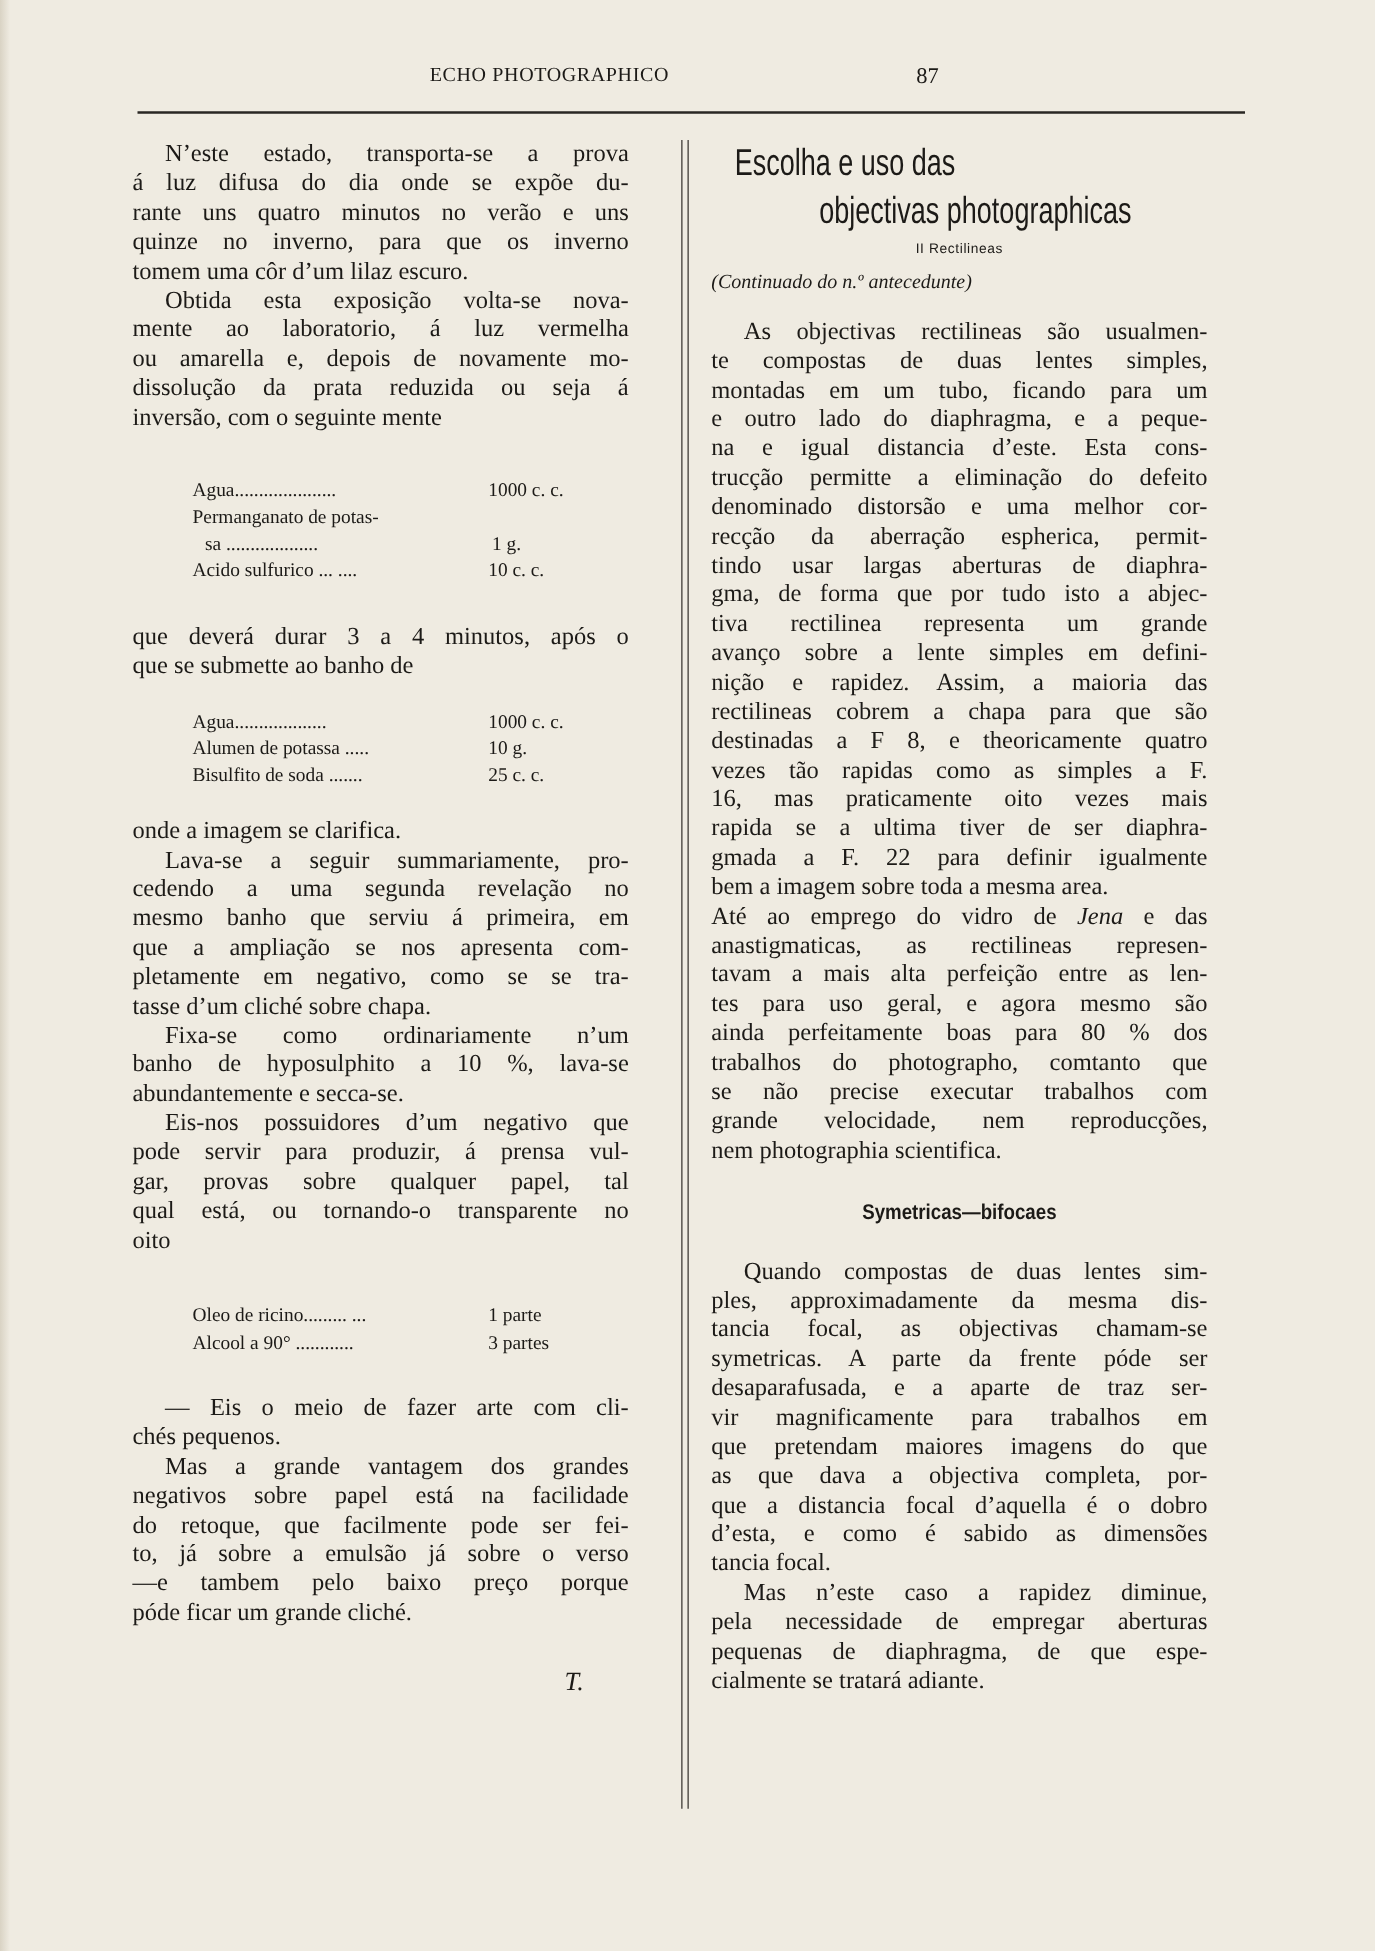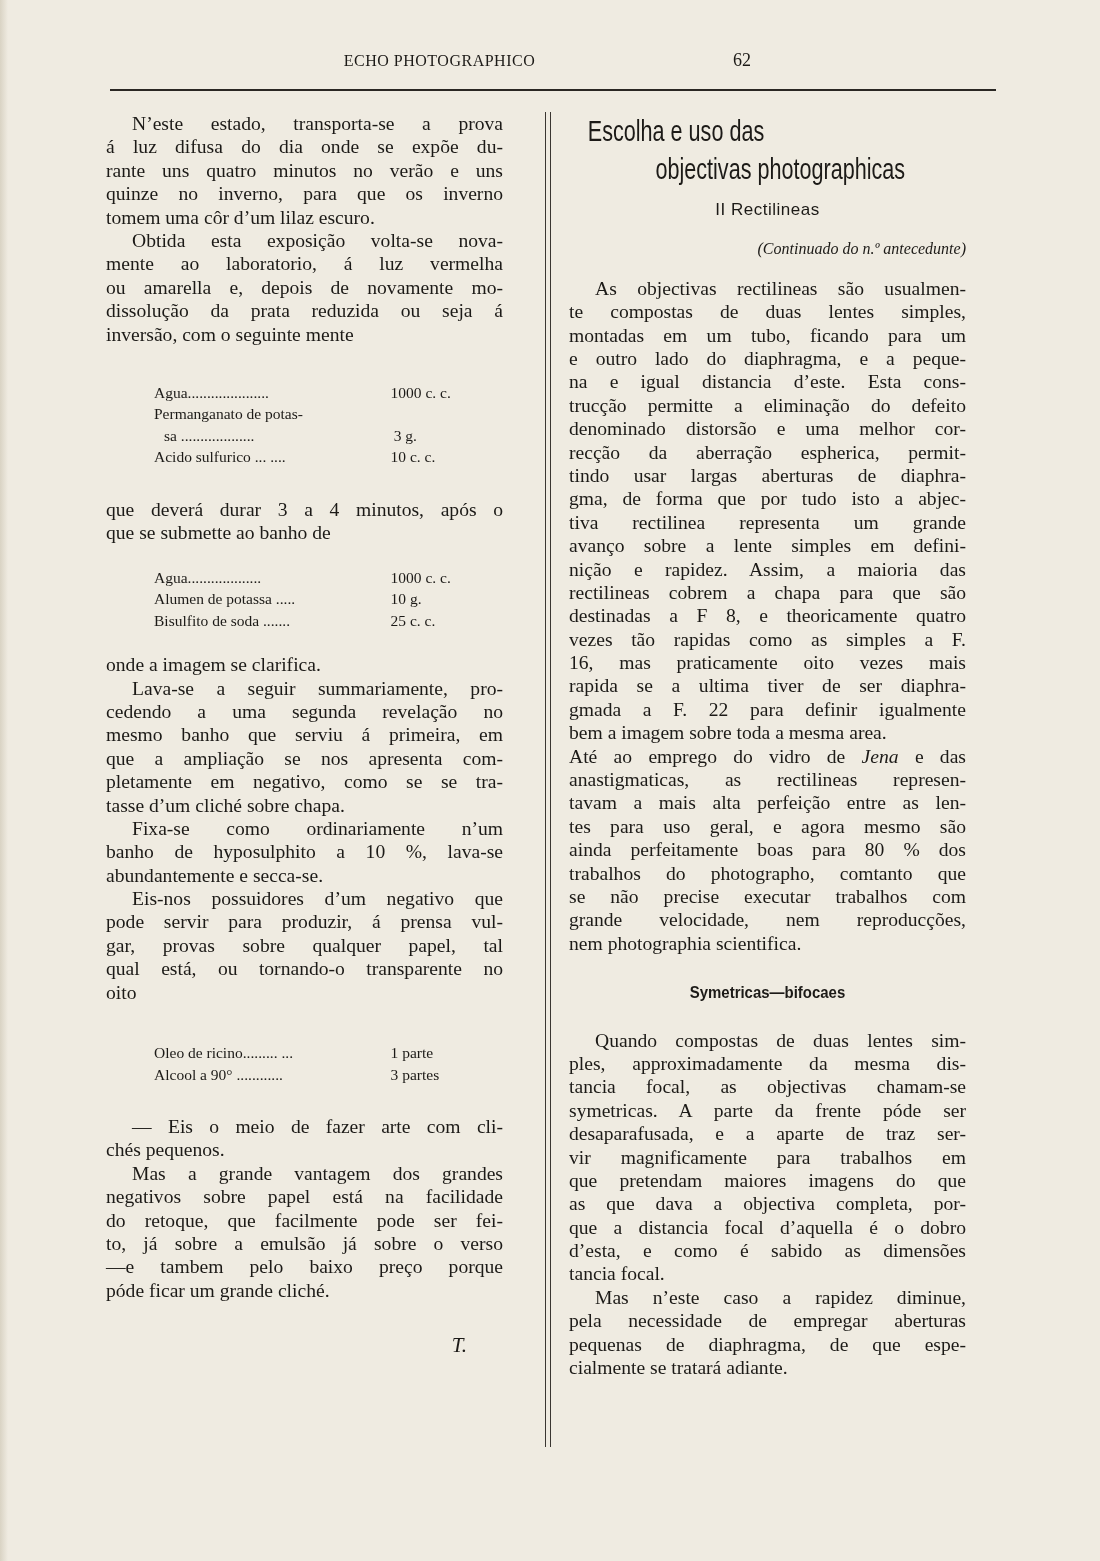--- a/index.html
+++ b/index.html
@@ -68,43 +68,43 @@
     font-stretch: condensed;
     font-size: 30px; line-height: 38px;
     transform: scaleX(0.72); transform-origin: left top;
     width: 560px;
   }
   .article-title .t1 { display: block; padding-left: 26px; }
   .article-title .t2 { display: block; padding-left: 120px; }
   .section-label {
     text-align: center;
     font-family: "Liberation Sans", "DejaVu Sans", sans-serif;
-    font-size: 17px; margin-top: 10px; letter-spacing: 0.5px;
+    font-size: 11px; letter-spacing: 0.5px;
   }
   .continuation {
-    text-align: right; font-style: italic; font-size: 16px;
-    margin-top: 16px; margin-bottom: 16px;
+    text-align: left; font-style: italic; font-size: 16px;
+    margin-top: 3px; margin-bottom: 16px;
   }
   .subhead {
     text-align: center;
     font-family: "Liberation Sans", "DejaVu Sans", sans-serif;
     font-weight: bold; font-size: 17px;
     transform: scaleX(0.88);
     margin-top: 26px; margin-bottom: 24px;
   }
   em.i { font-style: italic; }
 </style>
 </head>
 <body>
 
 <div class="page-edge"></div>
 
 <div class="running-head">
   <div class="running-title">ECHO PHOTOGRAPHICO</div>
-  <div class="page-number">62</div>
+  <div class="page-number">87</div>
 </div>
 <div class="head-rule"></div>
 <div class="col-divider"></div>
 
 <div class="col col-left">
   <div>
     <span class="ln indent">N’este estado, transporta-se a prova</span>
     <span class="ln">á luz difusa do dia onde se expõe du-</span>
     <span class="ln">rante uns quatro minutos no verão e uns</span>
     <span class="ln">quinze no inverno, para que os inverno</span>
@@ -123,21 +123,21 @@
     <div class="recipe-row">
       <span class="ing">Agua.....................</span>
       <span class="amt">1000 c. c.</span>
     </div>
     <div class="recipe-row">
       <span class="ing">Permanganato de potas-</span>
       <span class="amt"></span>
     </div>
     <div class="recipe-row">
       <span class="ing sub">sa ...................</span>
-      <span class="amt">3 g.</span>
+      <span class="amt">1 g.</span>
     </div>
     <div class="recipe-row">
       <span class="ing">Acido sulfurico ... ....</span>
       <span class="amt">10 c. c.</span>
     </div>
   </div>
   <div class="gap-b"></div>
 
   <div>
     <span class="ln">que deverá durar 3 a 4 minutos, após o</span>

